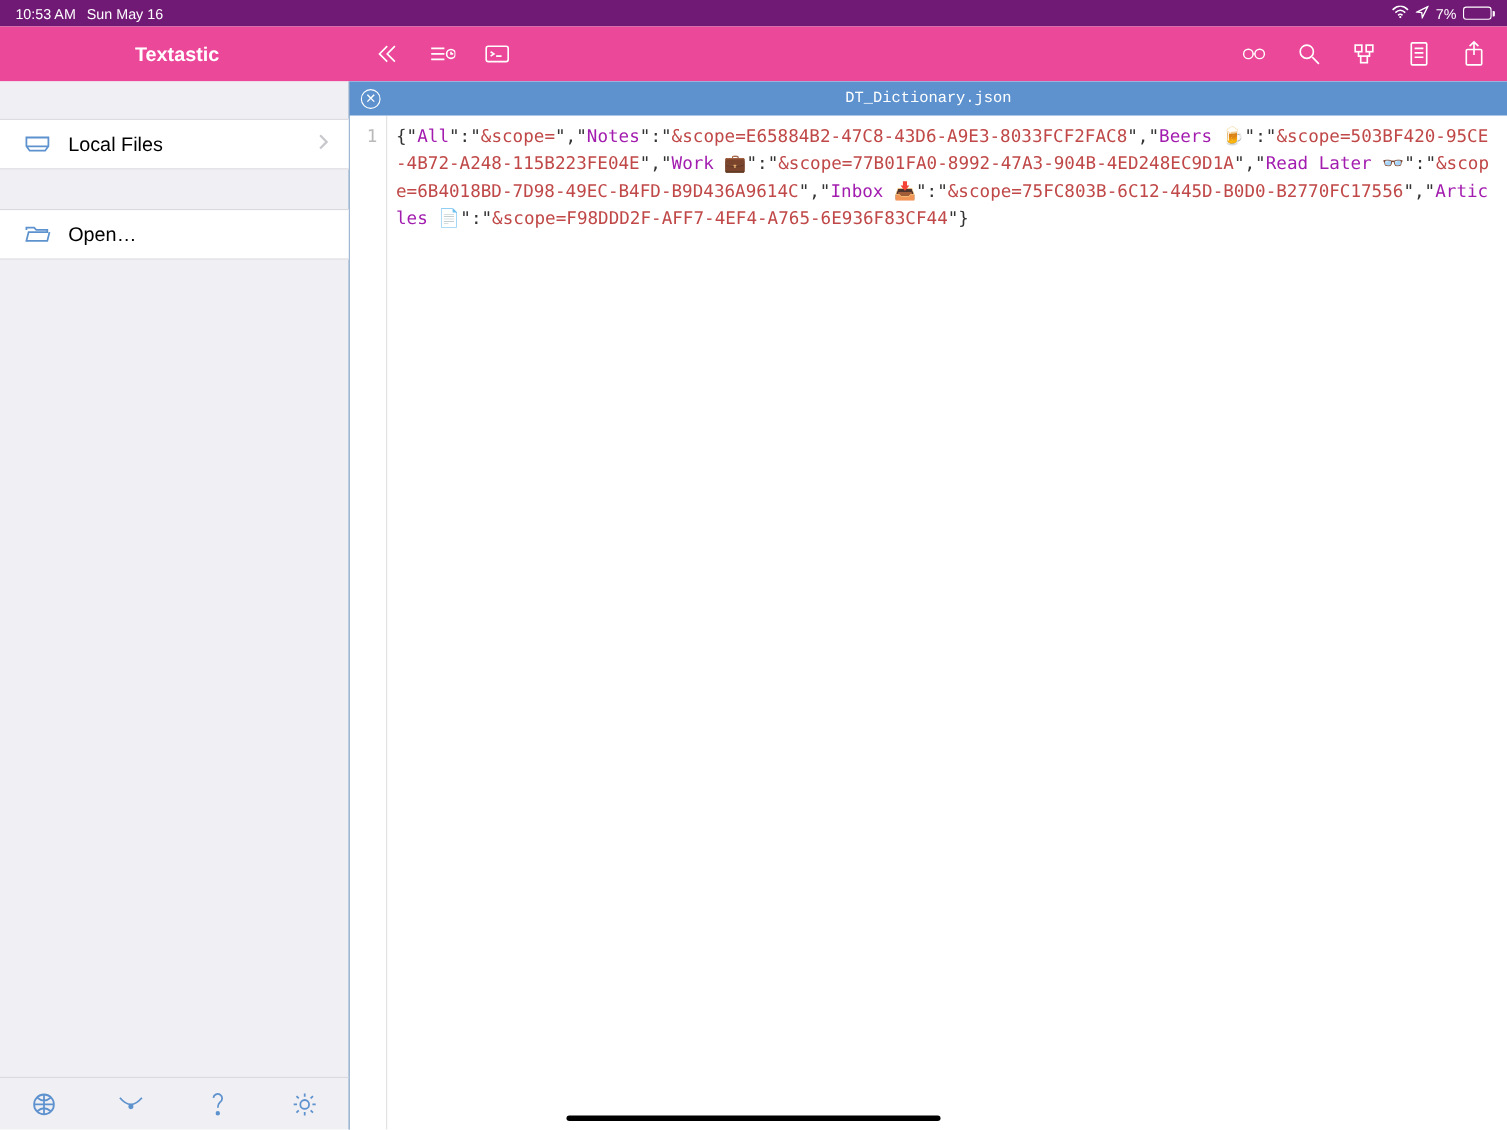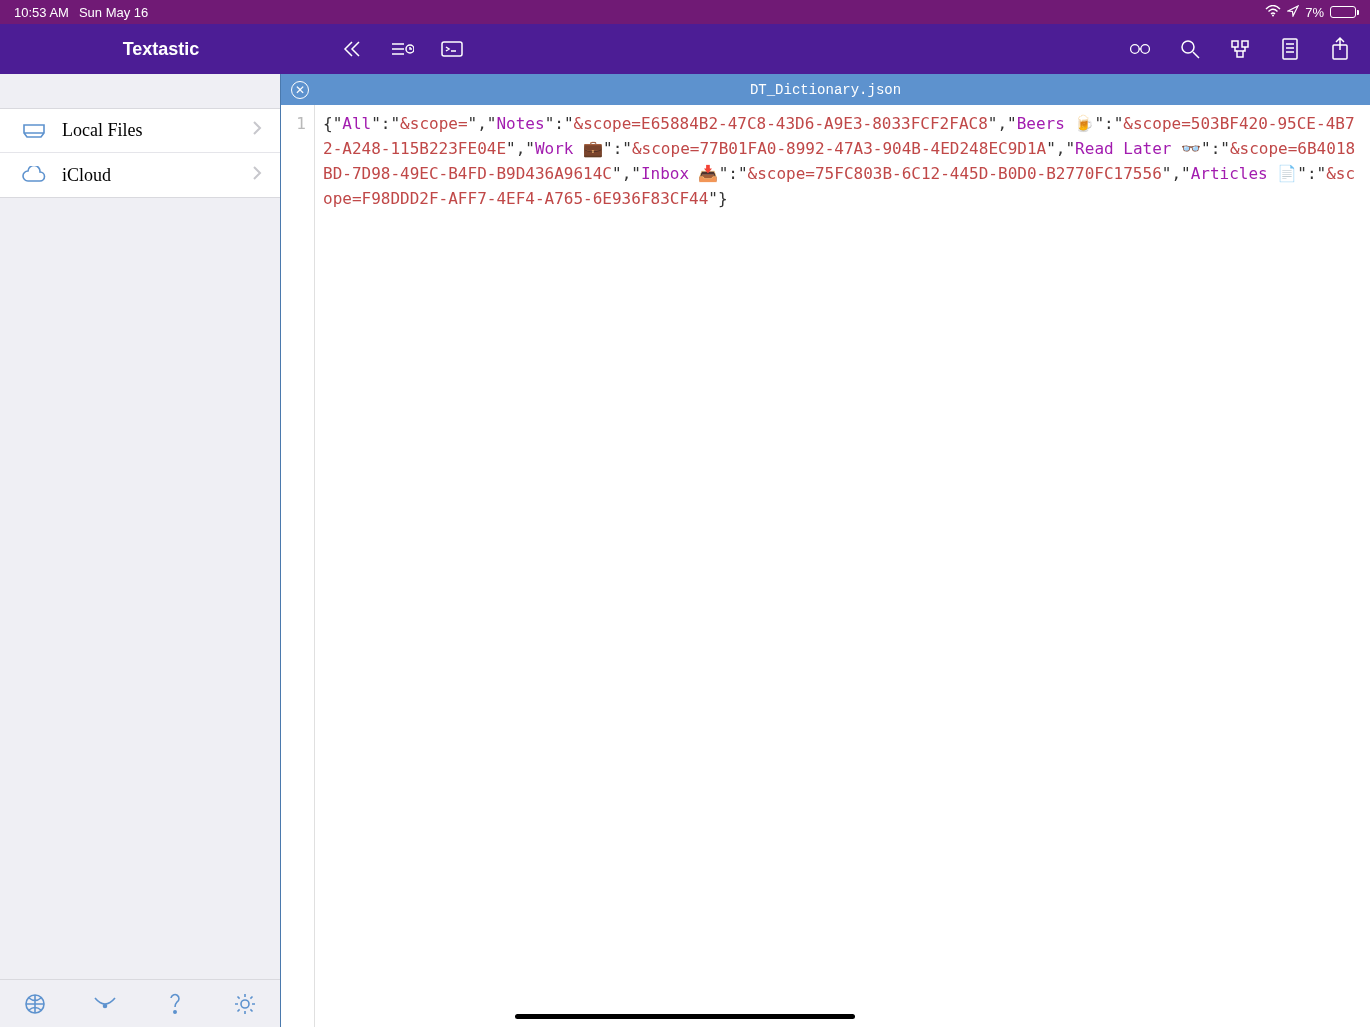--- a/index.html
+++ b/index.html
@@ -32,21 +32,21 @@
   }
   .battery-icon::after {
     content: ""; position: absolute; right: -4px; top: 3px;
     width: 2px; height: 5px; background: #fff; border-radius: 0 1px 1px 0;
   }
   .battery-fill { background: #fff; height: 100%; width: 55%; border-radius: 1px; }
 
   
   .nav-bar {
     height: 50px;
-    background: #4c1d95;
+    background: #ec4899;
     color: #fff;
     display: flex;
     align-items: stretch;
   }
   .nav-left {
     width: 322px;
     display: flex;
     align-items: center;
     justify-content: center;
     font-size: 18px;
@@ -68,26 +68,25 @@
   .nav-icon svg { stroke: #fff; fill: none; stroke-width: 1.5; }
 
   
   .main {
     display: flex;
     height: calc(100% - 74px);
   }
 
   
   .sidebar {
-    width: 281px;
+    width: 318px;
     background: #EFEFF4;
     border-right: 1px solid #4A79AD;
     display: flex;
     flex-direction: column;
-    font-family: Liberation Serif, serif;
   }
   .sidebar-spacer-top { height: 34px; }
   .sidebar-list {
     background: #fff;
     border-top: 1px solid #d9d9de;
     border-bottom: 1px solid #d9d9de;
   }
   .sidebar-item {
     height: 44px;
     display: flex;
@@ -276,35 +275,32 @@
               <path d="M3 4 H23 V12 L20 16 H6 L3 12 Z M3 12 H23"></path>
             </svg>
         </span>
         <span>Local Files</span>
         <span class="chev">
           <svg width="10" height="16" viewBox="0 0 10 16">
               <path d="M2 2 L8 8 L2 14" stroke="#c7c7cc" fill="none" stroke-width="2"></path>
             </svg>
         </span>
       </div>
+    </div>
+    <div class="sidebar-gap"></div>
+    <div class="sidebar-list">
       <div class="sidebar-item">
         <span class="si-icon">
-          <svg width="26" height="18" viewBox="0 0 26 18">
-              <path d="M7 15 A5 5 0 0 1 7 5 A6 6 0 0 1 19 6 A4 4 0 0 1 19 15 Z"></path>
+          <svg width="26" height="20" viewBox="0 0 26 20">
+              <path d="M3 6 V4 H10 L12 6 H22 V8 H5 L3 16 H22 L24 8"></path>
             </svg>
         </span>
-        <span>iCloud</span>
-        <span class="chev">
-          <svg width="10" height="16" viewBox="0 0 10 16">
-              <path d="M2 2 L8 8 L2 14" stroke="#c7c7cc" fill="none" stroke-width="2"></path>
-            </svg>
-        </span>
+        <span>Open…</span>
       </div>
     </div>
-    <div class="sidebar-gap"></div>
 
     <div class="sidebar-bottom">
       <span class="bicon">
         <svg width="22" height="22" viewBox="0 0 22 22">
             <circle cx="11" cy="11" r="9"></circle>
             <path d="M2 11 H20 M11 2 V20 M5 5 Q11 10 17 5 M5 17 Q11 12 17 17"></path>
           </svg>
       </span>
       <span class="bicon">
         <svg width="24" height="16" viewBox="0 0 24 16">

